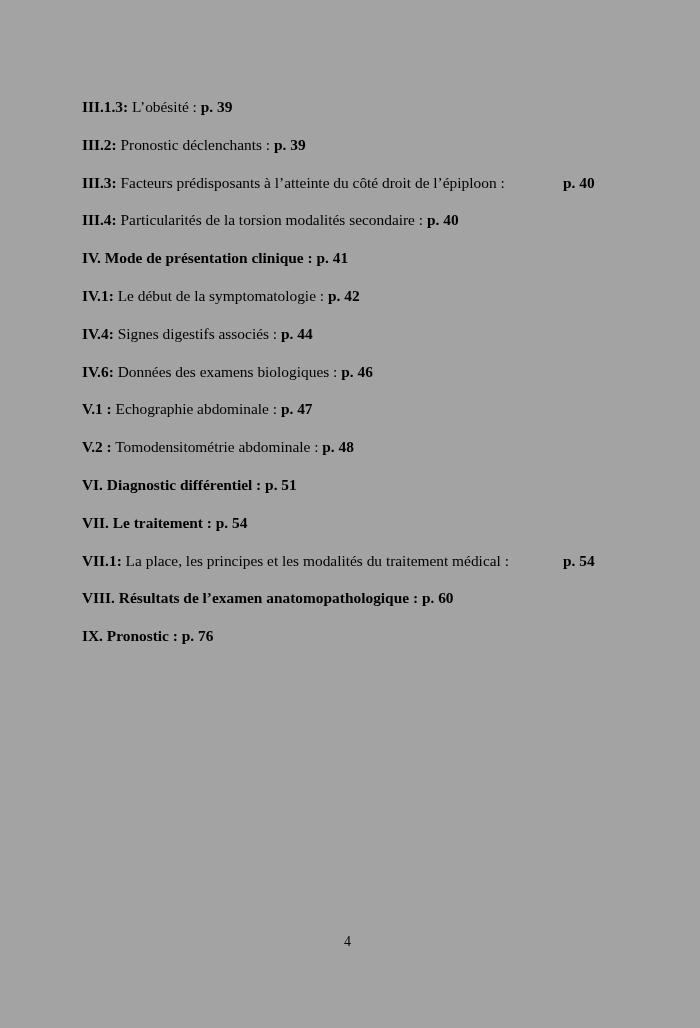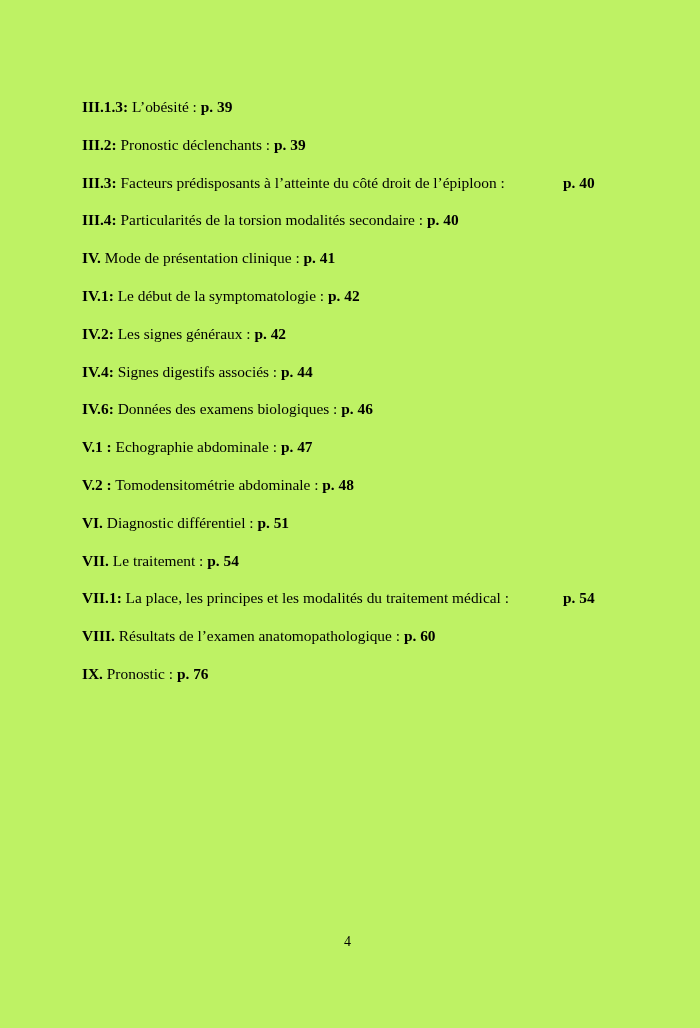--- a/index.html
+++ b/index.html
@@ -12,38 +12,38 @@
       height: 1028px;
       position: relative;
       overflow: hidden;
       font-family: "Liberation Serif", "DejaVu Serif", serif;
       color: #000000;
     }
     .page {
       position: absolute;
       left: 0; top: 0;
       width: 700px; height: 1028px;
-      background: #bef264;
+      background: #a3a3a3;
     }
     .toc {
       position: absolute;
       left: 82px;
       top: 97px;
       width: 540px;
     }
     .toc-entry {
       position: relative;
       height: 37.8px;
       font-size: 15.4px;
       line-height: 20px;
       white-space: nowrap;
     }
     .num { font-weight: bold; }
     .title { font-weight: normal; }
-    .toc-entry.major .title { font-weight: normal; }
+    .toc-entry.major .title { font-weight: bold; }
     .pg { font-weight: bold; }
     .pg.right {
       position: absolute;
       left: 481px;
       top: 0;
     }
     .page-number {
       position: absolute;
       left: 344px;
       top: 933px;
@@ -74,23 +74,20 @@
     </div>
 
     <div class="toc-entry major">
       <span class="num">IV.</span><span class="title"> Mode de présentation clinique : </span><span class="pg">p. 41</span>
     </div>
 
     <div class="toc-entry">
       <span class="num">IV.1:</span><span class="title"> Le début de la symptomatologie :   </span><span class="pg">p. 42</span>
     </div>
 
-    <div class="toc-entry">
-      <span class="num">IV.2:</span><span class="title"> Les signes généraux :  </span><span class="pg">p. 42</span>
-    </div>
 
 
     <div class="toc-entry">
       <span class="num">IV.4:</span><span class="title"> Signes digestifs associés :  </span><span class="pg">p. 44</span>
     </div>
 
 
     <div class="toc-entry">
       <span class="num">IV.6:</span><span class="title"> Données des examens biologiques :  </span><span class="pg">p. 46</span>
     </div>

